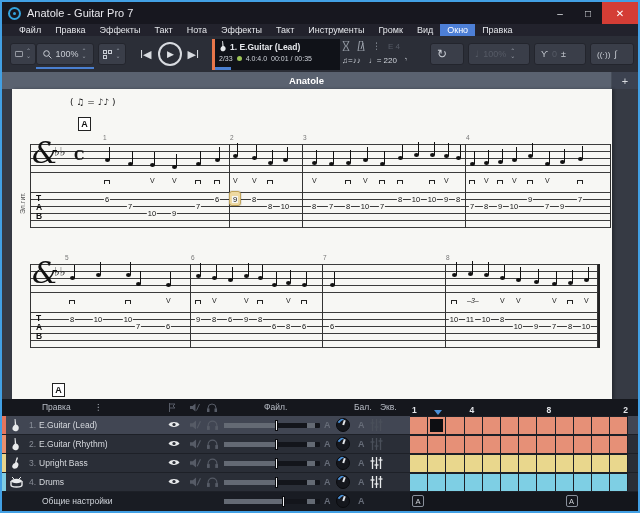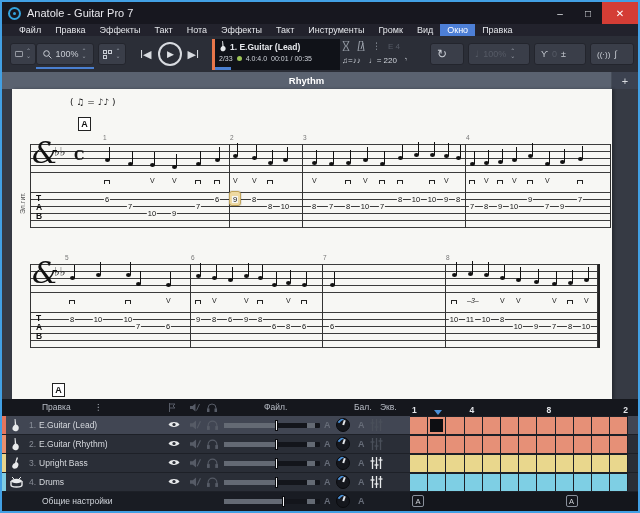--- a/index.html
+++ b/index.html
@@ -204,21 +204,21 @@
       <span class="dim">0</span>
       <span>±</span>
     </div>
     <div class="tb-group" style="left:588px;width:44px;">
       <span style="font-size:8px;">((·))</span>
       <span style="font-style:italic;">∫</span>
     </div>
   </div>
 
   <div class="tabbar">
-    <div class="tab-active">Rhythm</div>
+    <div class="tab-active">Anatole</div>
     <div class="tab-add">+</div>
   </div>
 
   <div class="score-wrap">
     <div class="page"></div>
     <div class="score-layer" id="score-layer">
         <div class="swing-label" style="left: 68px; top: 8px;">( ♫ = ♪♪ )</div>
         <div class="sec-box" style="left: 76px; top: 28px;">A</div>
         <div class="instr-label" style="left: 17px; top: 125px;">Эл.гит.</div>
         <div class="sec-box" style="left: 50px; top: 294px;">A</div>

